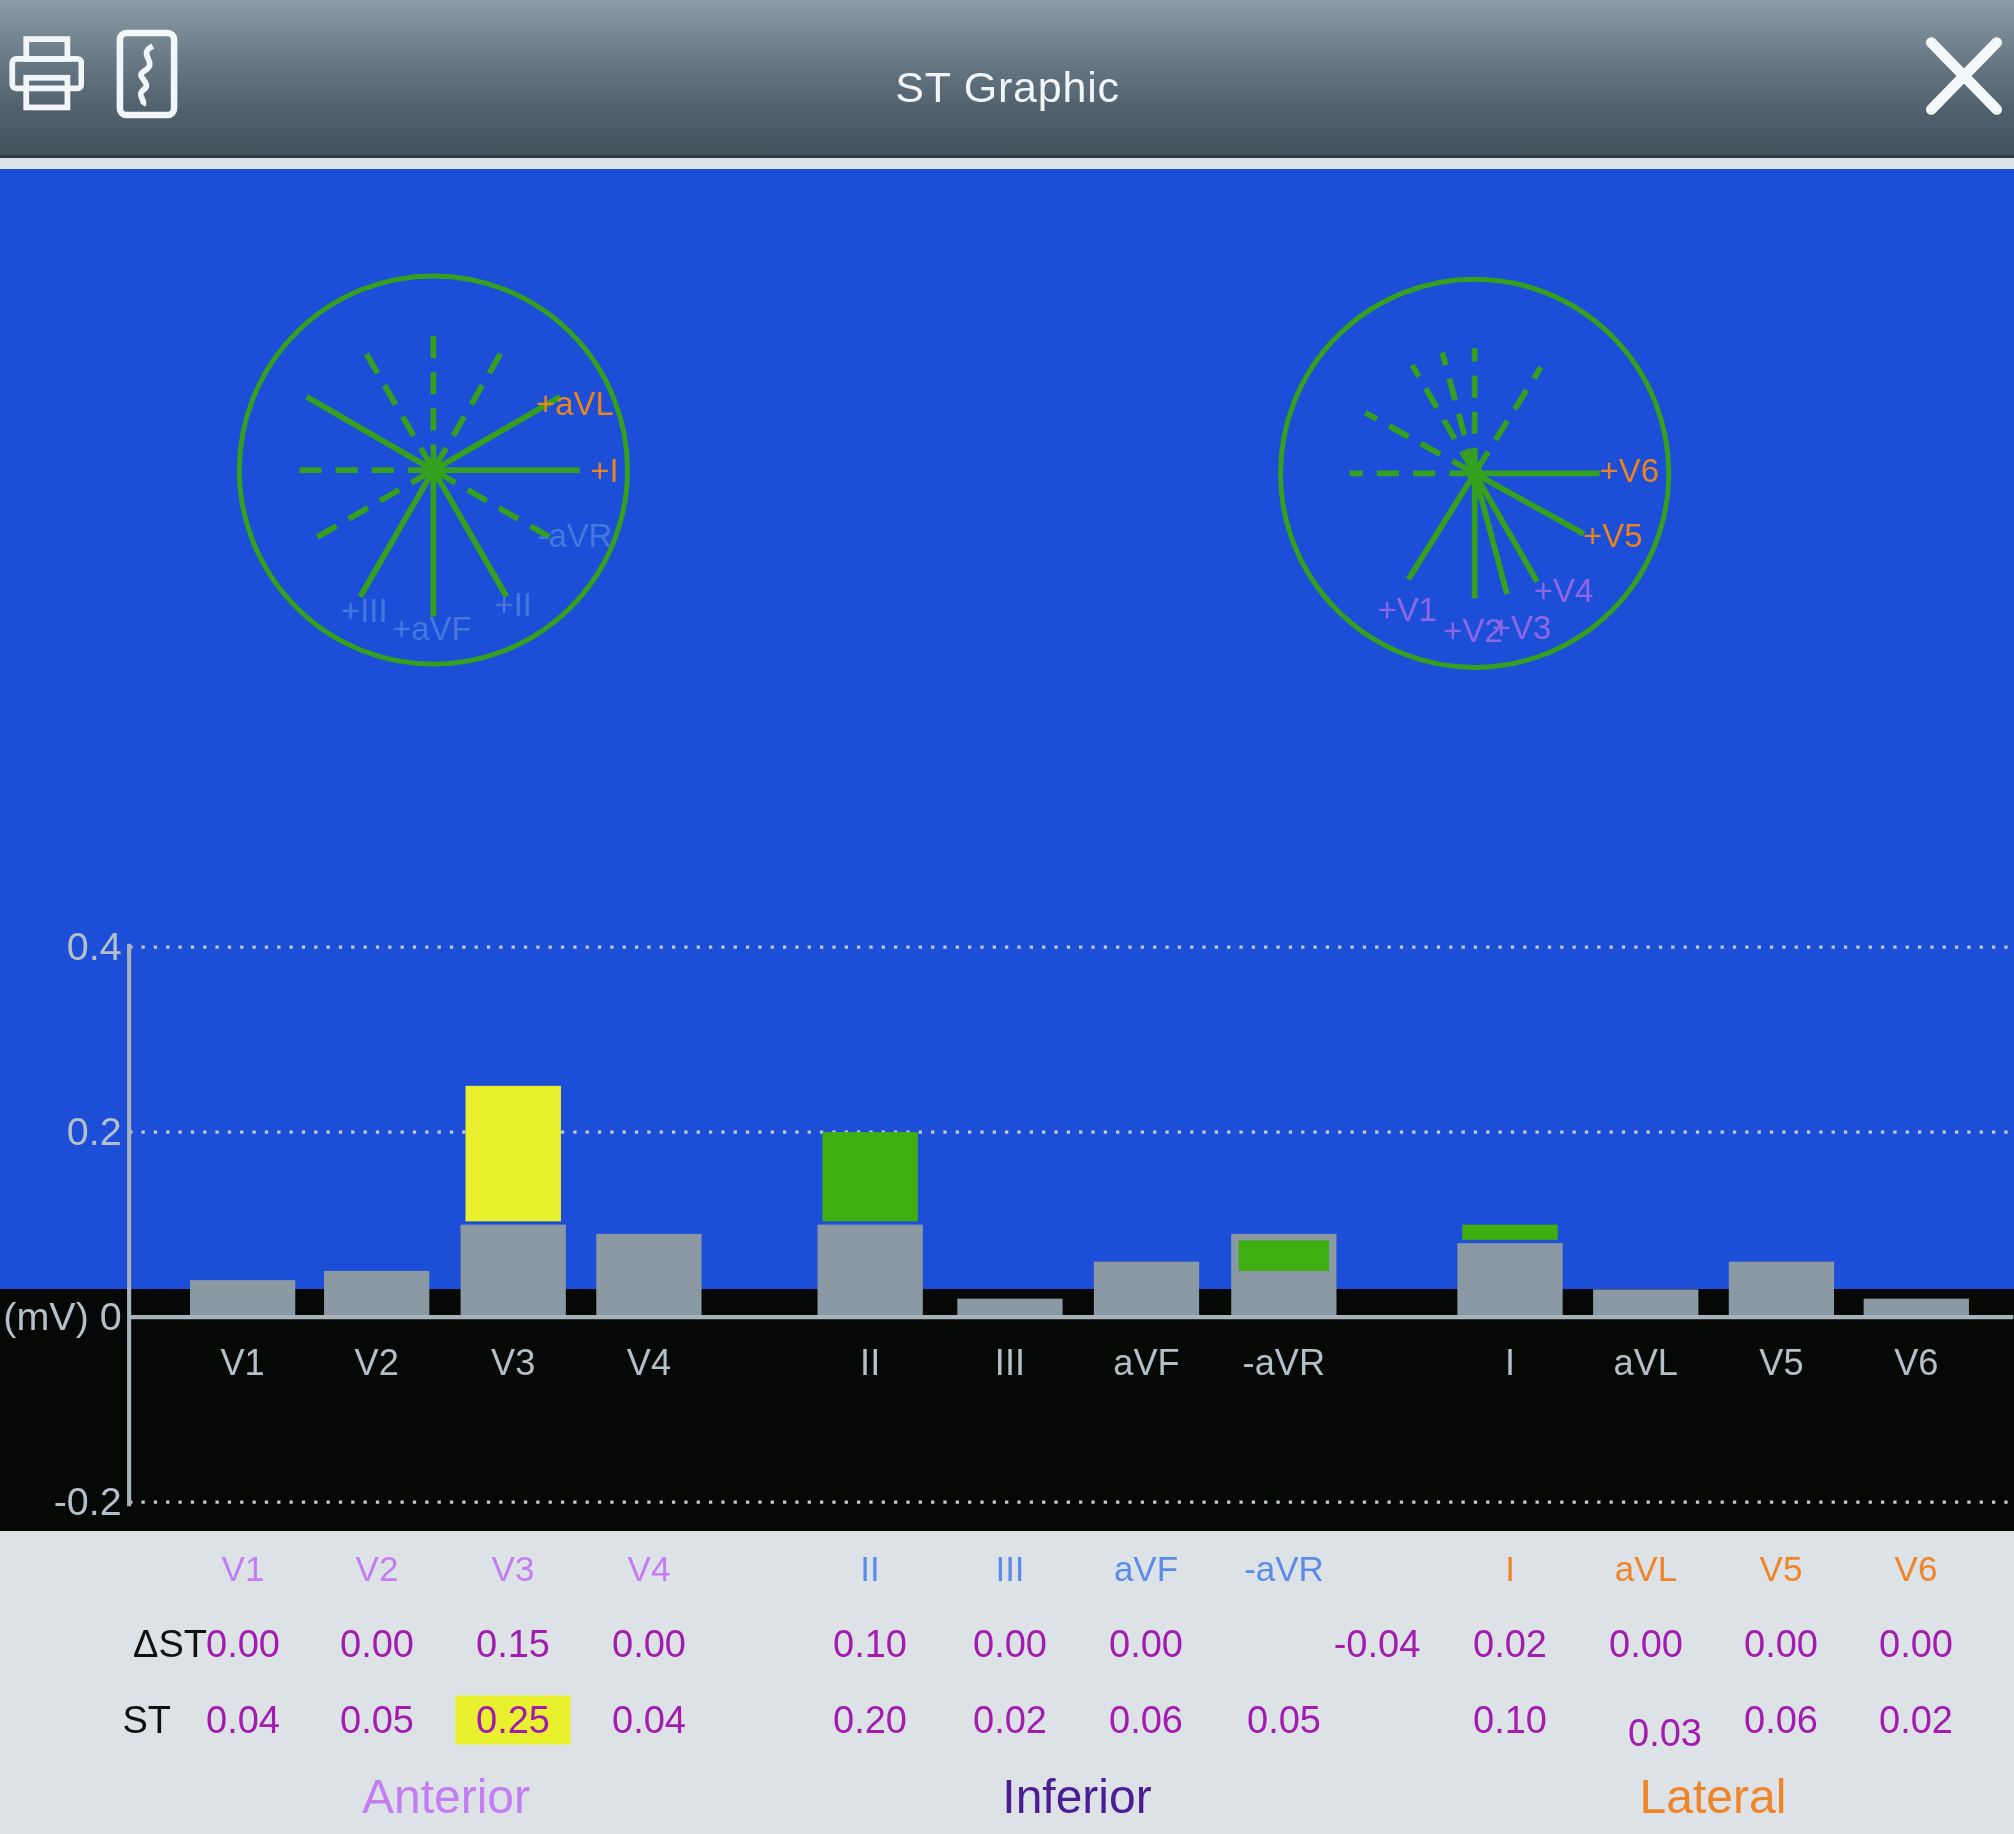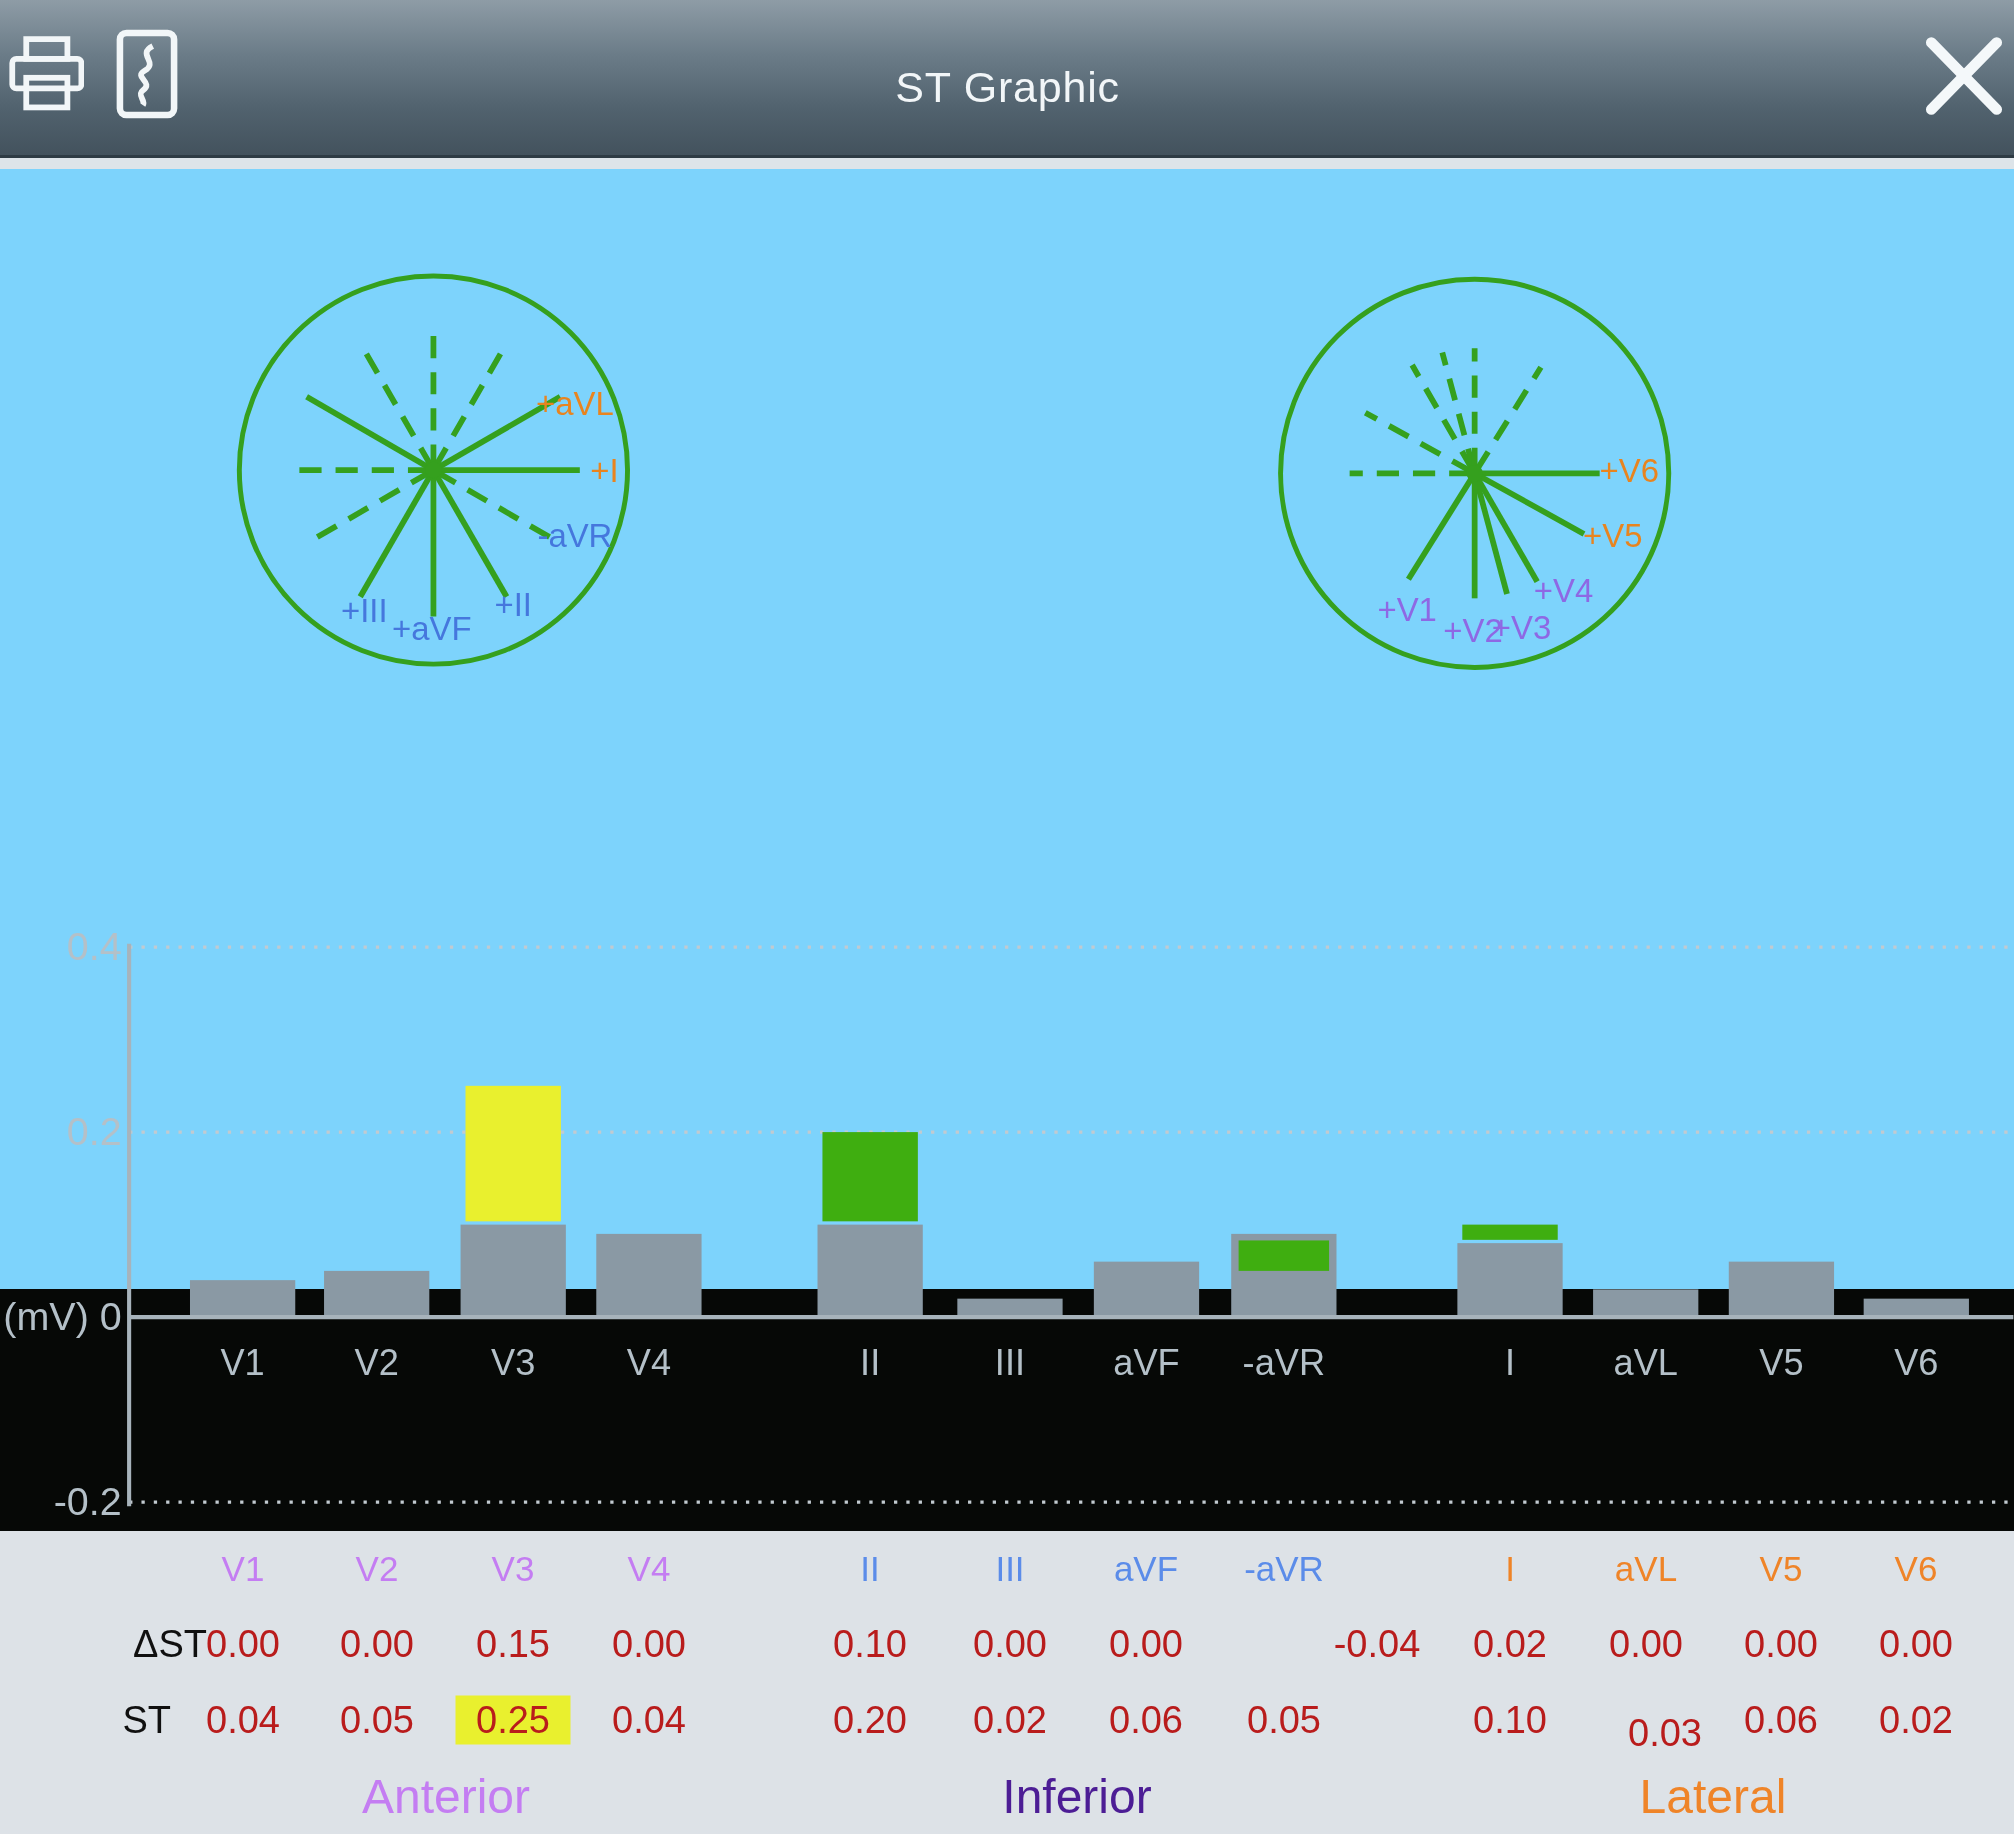--- a/index.html
+++ b/index.html
@@ -11,26 +11,26 @@
     border-bottom:3.3px solid #2e3b44;}
   #titlebar .win-title{position:absolute;left:0;top:0;width:100%;height:155px;
     line-height:150px;text-align:center;color:#f2f6f8;font-size:43px;letter-spacing:0.8px;margin-top:12px;}
   .tb-btn{position:absolute;background:transparent;border:none;padding:0;margin:0;cursor:pointer;}
   #print-btn{left:8.2px;top:35px;width:76px;height:79px;}
   #record-btn{left:115px;top:28px;width:64px;height:92px;}
   #close-btn{left:1921px;top:31px;width:86px;height:90px;}
   
   #hdr-sep{position:absolute;left:0;top:158px;width:2015px;height:11.5px;background:#dde4e9;}
   
-  #chart-area{position:absolute;left:0;top:169px;width:2015px;height:1120px;background:#7dd3fc;text-decoration:underline;}
+  #chart-area{position:absolute;left:0;top:169px;width:2015px;height:1120px;background:#1d4ed8;text-decoration:underline;}
   #gfx{position:absolute;left:0;top:0;}
   
   #table-area{position:absolute;left:0;top:1531px;width:2015px;height:303px;background:#dde2e7;}
   .tcell{position:absolute;transform:translate(-50%,-50%);white-space:nowrap;
-         color:#b91c1c;font-size:38px;}
+         color:#a21caf;font-size:38px;}
   .thead{font-size:35px;}
   .tgroup{font-size:48px;}
   .trowlabel{position:absolute;left:0;width:171px;text-align:right;transform:translate(0,-50%);
          color:#101010;font-size:38px;}
   .thl{position:absolute;transform:translate(-50%,-50%);width:115px;height:49px;}
 </style>
 </head>
 <body>
 
 <div id="app">

